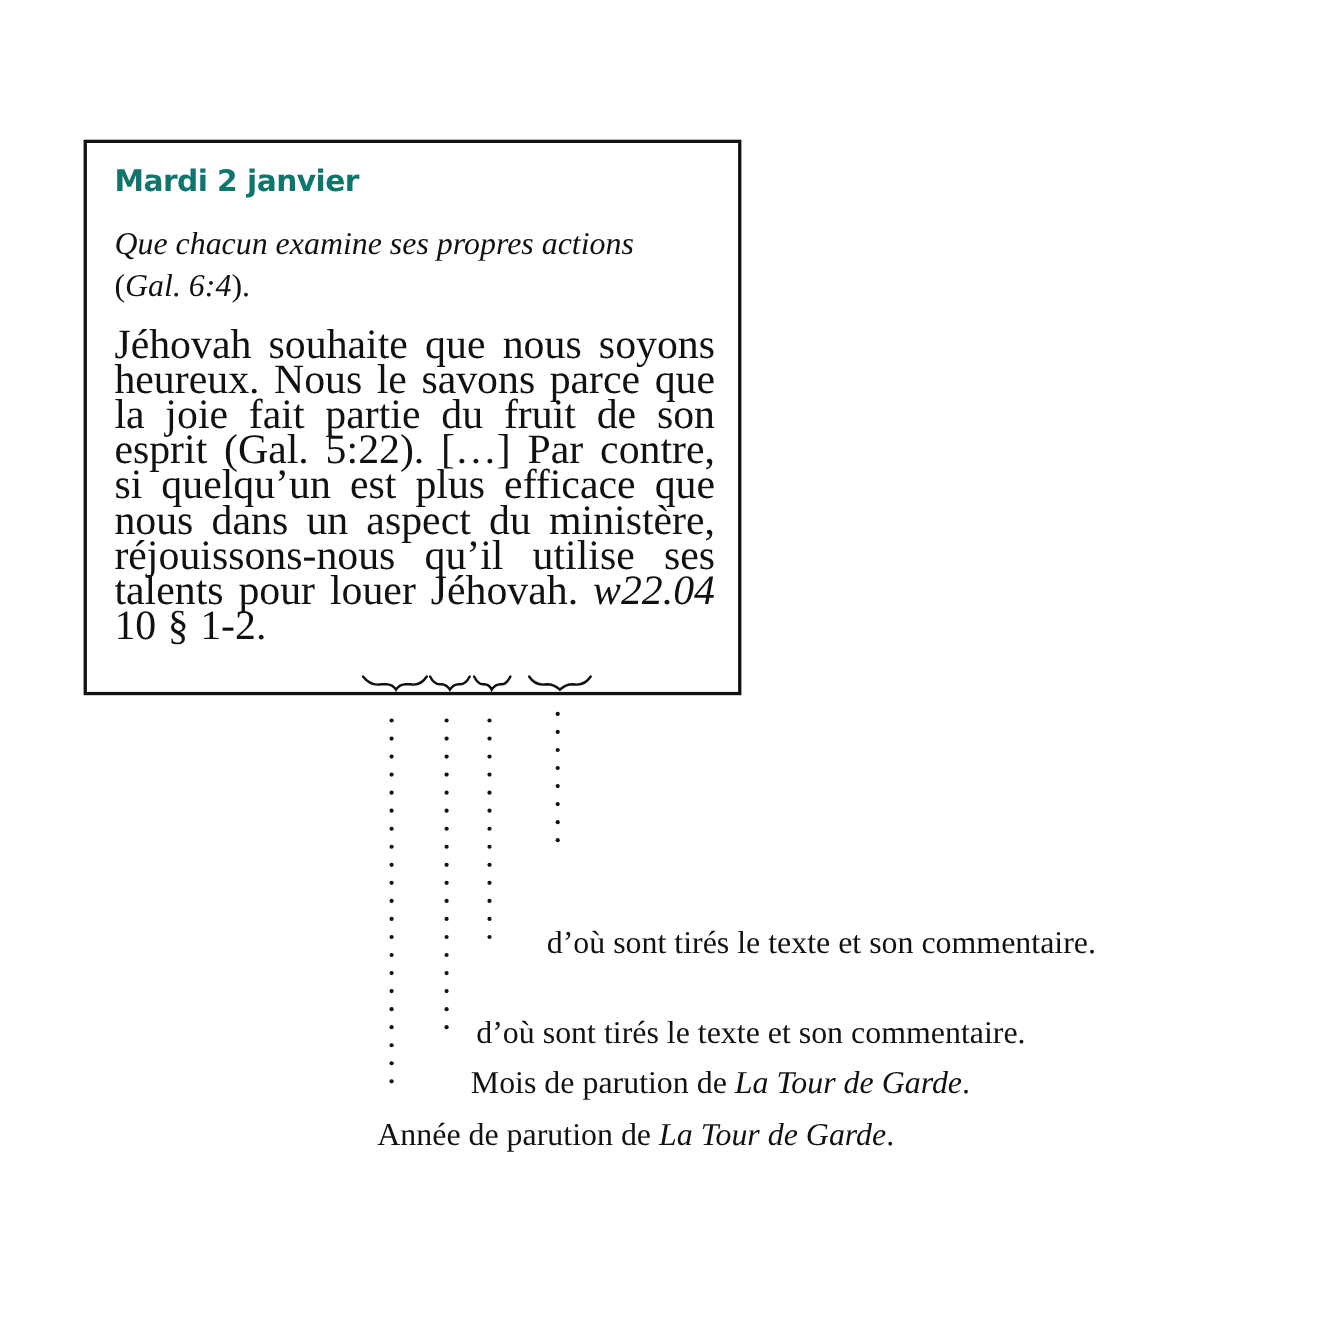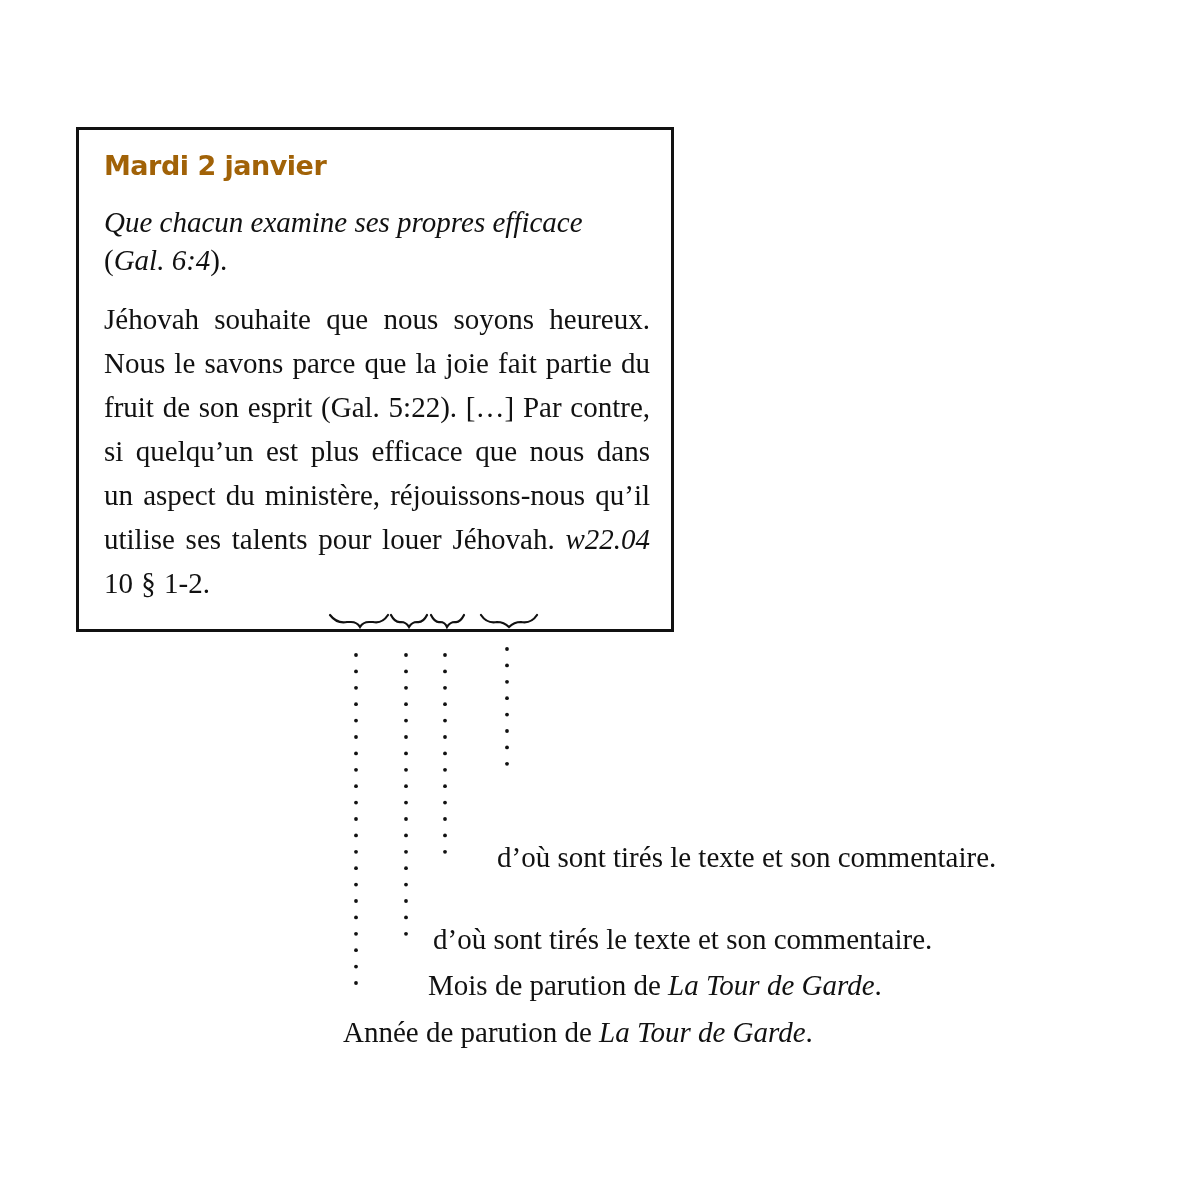--- a/index.html
+++ b/index.html
@@ -4,49 +4,49 @@
   <style>
     html, body { margin: 0; padding: 0; background: #ffffff; }
     body { width: 1200px; height: 1200px; position: relative; overflow: hidden; color: #111; }
     .box {
       position: absolute; left: 76px; top: 127px; width: 592px; height: 499px;
       border: 3px solid #111; background: #fff;
     }
     .title {
       position: absolute; left: 25px; top: 20px;
       font-family: "DejaVu Sans", sans-serif; font-weight: bold; font-size: 27px;
-      letter-spacing: -0.5px; color: #a16207;
+      letter-spacing: -0.5px; color: #0f766e;
     }
     .verse {
       position: absolute; left: 25px; top: 73px; width: 546px;
       font-family: "Liberation Serif", serif; font-style: italic; font-size: 29px; line-height: 38px;
     }
     .verse .ref { font-style: italic; }
     .body {
       position: absolute; left: 25px; top: 167px; width: 546px;
-      font-family: "Liberation Serif", serif; font-size: 29px; line-height: 44px;
+      font-family: "Liberation Serif", serif; font-size: 38px; line-height: 32px;
       text-align: justify; word-spacing: 1px;
     }
     .body .src-w { font-style: italic; }
     .braces { position: absolute; left: 0; top: 0; width: 592px; height: 499px; pointer-events: none; }
     .dots { position: absolute; left: 0; top: 0; width: 1200px; height: 1200px; pointer-events: none; }
     .label {
       position: absolute; font-family: "Liberation Serif", serif; font-size: 29px; line-height: 37px;
       white-space: nowrap; color: #111;
     }
     .label i { font-style: italic; }
   </style>
 </head>
 <body>
 
 <div class="box">
   <div class="title">Mardi 2 janvier</div>
 
   <div class="verse">
-    <span>Que chacun examine ses propres efficace</span>
+    <span>Que chacun examine ses propres actions</span>
     <br>
     <span style="font-style:normal">(</span><span class="ref">Gal. 6:4</span><span style="font-style:normal">).</span>
   </div>
 
   <div class="body">
     <span>Jéhovah souhaite que nous soyons heureux. Nous le savons parce que la joie fait partie du fruit de son esprit (Gal. 5:22). […] Par contre, si quelqu’un est plus efficace que nous dans un aspect du ministère, réjouis­sons-nous qu’il utilise ses talents pour louer Jéhovah.</span>
     <span class="src-w">w22</span><span class="src-w">.</span><span class="src-w">04</span>
     <span>10</span>
     <span>§</span>
     <span>1-2.</span>

